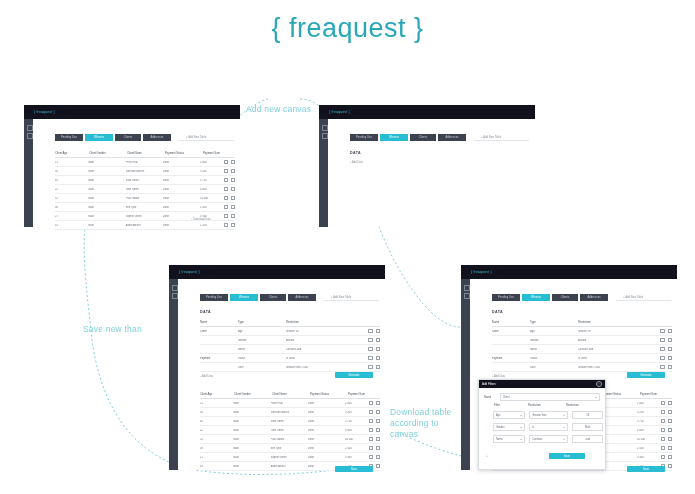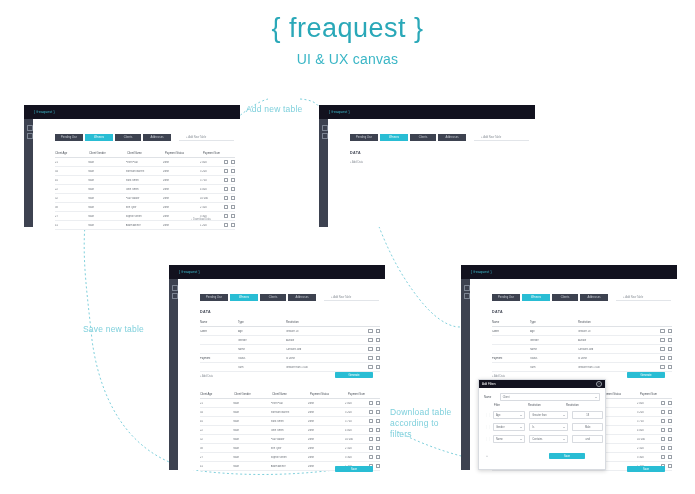--- a/index.html
+++ b/index.html
@@ -60,21 +60,20 @@
   .colhd{font-size:2.7px;color:#4a5059;}
   
   .anno{position:absolute;color:#7fd0dc;font-size:8.5px;line-height:11px;letter-spacing:.2px;}
   svg.overlay{position:absolute;left:0;top:0;width:695px;height:494px;pointer-events:none;}
 </style>
 </head>
 <body>
 
 <div id="canvas-header">
   <div id="brand-title">{ freaquest }</div>
-  <div id="brand-subtitle">UI &amp; UX canvas</div>
 </div>
 
 <svg class="overlay">
   <g fill="none" stroke="#7fd0dc" stroke-width="1" stroke-dasharray="2,2.4">
     <path d="M215,133 C240,118 250,104 268,99"></path>
     <path d="M300,99 C316,100 320,106 322,114"></path>
     <path d="M350,148 C372,200 380,250 420,300 C448,335 470,330 470,318"></path>
     <path d="M85,225 C82,262 88,300 92,340 C100,400 130,465 210,472 C270,478 330,472 358,466"></path>
     <path d="M398,432 C430,448 470,462 520,466 C560,469 600,460 618,445"></path>
     <path d="M545,440 C560,432 580,430 600,432"></path>
@@ -86,26 +85,26 @@
     <ellipse cx="591" cy="434" rx="20" ry="6"></ellipse>
   </g>
   <g fill="#3ab6c6">
     <path d="M84,222 l2.4,4.4 h-4.8 z"></path>
     <path d="M373,385 l2.4,4.4 h-4.8 z"></path>
     <path d="M470,404 l-4.4,2.4 v-4.8 z"></path>
     <path d="M322,112 l2.4,4.4 h-4.8 z"></path>
   </g>
 </svg>
 
-<div class="anno" style="left:246px;top:104px;">Add new table</div>
-<div class="anno" style="left:83px;top:324px;">Save new table</div>
+<div class="anno" style="left:246px;top:104px;">Add new canvas</div>
+<div class="anno" style="left:83px;top:324px;">Save new than</div>
 <div class="anno" style="left:390px;top:407px;width:70px;">
   <div>Download table</div>
   <div>according to</div>
-  <div>filters</div>
+  <div>canvas</div>
 </div>
 
 <div class="mockup" id="mk1" style="left:24px;top:105px;width:216px;height:122px;">
   <div class="mk-topbar">
     <div class="mk-logo">{ freaquest }</div>
   </div>
   <div class="mk-side">
     <div class="mk-side-ic" style="top:6px;"></div>
     <div class="mk-side-ic" style="top:14px;"></div>
   </div>

